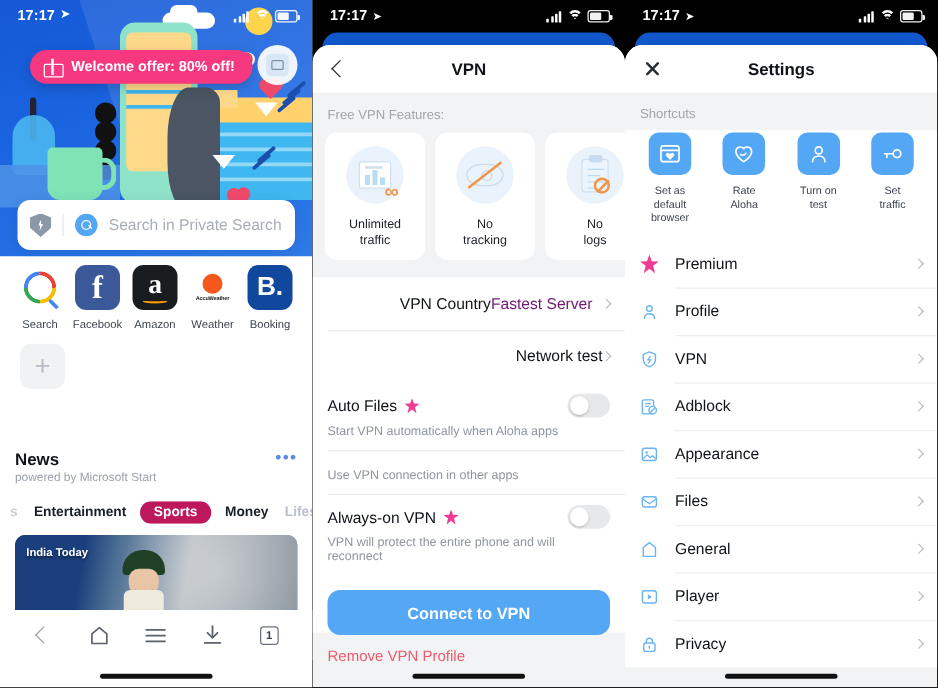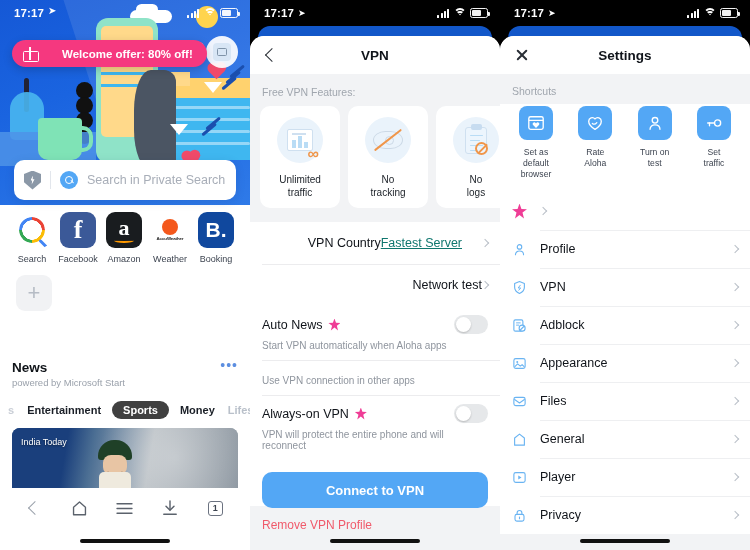--- a/index.html
+++ b/index.html
@@ -77,21 +77,21 @@
                border-right:9px solid transparent; border-top:11px solid #fff; }
   .hero .strk { position:absolute; width:18px; height:2.5px; background:#1b4fae; border-radius:2px; }
   .cloud { position:absolute; background:#fff; border-radius:20px; }
   .sunny { position:absolute; top:6px; right:32px; width:22px; height:22px; background:#ffd44d; border-radius:50%; }
   .camera-badge { position:absolute; top:36px; right:12px; width:32px; height:32px; border-radius:50%;
                   background:rgba(255,255,255,.92); display:flex; align-items:center; justify-content:center; }
   .camera-badge .hex { width:18px; height:18px; background:#d8e6f5; border-radius:4px;
                        display:flex; align-items:center; justify-content:center; }
   .camera-badge .hex::after { content:""; width:8px; height:6px; border:1.4px solid #7f93a8; border-radius:1.5px; }
 
-  .offer-pill { position:absolute; top:40px; left:12px; display:flex; align-items:flex-end; gap:25px;
+  .offer-pill { position:absolute; top:40px; left:24px; display:flex; align-items:flex-end; gap:8px;
       background:#f5387f; color:#fff; border-radius:20px; padding:7px 14px 7px 11px;
       box-shadow: 0 3px 10px rgba(0,0,0,.18); z-index: 20; }
   .offer-pill .gift { width:14px; height:13px; position:relative; flex:0 0 auto; }
   .offer-pill .gift::before { content:""; position:absolute; left:0; top:3.5px; width:14px; height:9.5px;
         border:1.5px solid #fff; border-radius:1.5px; }
   .offer-pill .gift::after { content:""; position:absolute; left:6px; top:0; width:1.6px; height:13px; background:#fff; }
   .offer-pill .txt { font-size: 11.5px; font-weight:600; white-space:nowrap; }
 
   .searchbar { position:absolute; top:160px; left:14px; width:222px; height:40px; background:#fff;
       border-radius:10px; box-shadow:0 2px 10px rgba(25,50,90,.13); display:flex; align-items:center;
@@ -139,34 +139,34 @@
   .news { position:absolute; top:360px; left:0; width:250px; }
   .news-hd { display:flex; align-items:flex-start; justify-content:space-between; padding:0 12px; }
   .news-title { font-size:13.5px; font-weight:700; color:#101419; }
   .news-sub { font-size:9.5px; color:#9aa1ab; margin-top:2px; }
   .news-dots { color:#5c8ee0; font-size:14px; letter-spacing:1px; line-height:10px; }
   .news-tabs { display:flex; align-items:center; gap:9px; margin-top:13px; padding-left:6px;
                font-size:11px; color:#1a1f27; font-weight:600; overflow:hidden; white-space:nowrap; }
   .news-tabs .t { padding:3px 2px; }
   .news-tabs .t.cut { color:#c9ced6; }
   .news-tabs .t.dim { color:#b9c0ca; }
-  .news-tabs .t.active { background:#404040; color:#fff; border-radius:12px; padding:3px 11px; }
+  .news-tabs .t.active { background:#be185d; color:#fff; border-radius:12px; padding:3px 11px; }
   .news-card { margin:9px 12px 0; height:74px; border-radius:8px; overflow:hidden; position:relative;
                background: linear-gradient(90deg,#16427f 0%, #2e5c96 22%, #6f7f8e 45%, #9aa6b0 100%); }
   .news-card .field { position:absolute; inset:0; background:
       radial-gradient(circle at 72% 40%, rgba(255,255,255,.30), transparent 45%),
       linear-gradient(100deg,#1a3f7c 0 24%, #4b6e93 35%, #b9bfc4 60%, #8c96a0 100%); filter: blur(.4px); }
   .news-card .player { position:absolute; left:38%; top:12px; width:36px; height:62px; }
   .news-card .helmet { position:absolute; left:0; top:0; width:34px; height:20px; background:#1f4027;
       border-radius:16px 16px 3px 3px; }
   .news-card .face { position:absolute; left:5px; top:15px; width:24px; height:20px; background:#e8c5a4; border-radius:8px; }
   .news-card .body { position:absolute; left:1px; top:32px; width:32px; height:32px; background:#efeade; border-radius:5px; }
   .news-card .strapL { position:absolute; left:8px; top:32px; width:4px; height:30px; background:#3a3a3a; transform:rotate(6deg);}
   .news-card .strapR { position:absolute; left:22px; top:32px; width:4px; height:30px; background:#3a3a3a; transform:rotate(-6deg);}
-  .news-card .src { position:absolute; left:9px; top:9px; font-size:9px; font-weight:400; color:#fff;
+  .news-card .src { position:absolute; left:9px; top:9px; font-size:9px; font-weight:700; color:#fff;
       text-shadow:0 1px 2px rgba(0,0,0,.5); }
 
   .toolbar { position:absolute; bottom:22px; left:0; width:250px; height:40px; background:#fff;
       display:flex; align-items:center; justify-content:space-around; padding:0 12px; z-index:30; }
   .tb { width:30px; height:26px; display:flex; align-items:center; justify-content:center; color:#6b7280; }
   .tb-back::after { content:""; width:9px; height:9px; border-left:1.8px solid #9aa1ab;
       border-bottom:1.8px solid #9aa1ab; transform: rotate(45deg); display:block; }
   .tb-home svg, .tb-menu svg, .tb-dl svg { display:block; }
   .tb-tabs .sq { width:15px; height:15px; border:1.6px solid #6b7280; border-radius:3px; font-size:9px;
       display:flex; align-items:center; justify-content:center; color:#3d4450; font-weight:600; }
@@ -212,21 +212,21 @@
   .nocircle { position:absolute; right:-2px; bottom:-2px; width:13px; height:13px; border:2px solid #f0964a;
       border-radius:50%; }
   .nocircle::after { content:""; position:absolute; left:-1px; top:4px; width:13px; height:2px; background:#f0964a;
       transform: rotate(-45deg); }
 
   .card-list { background:#fff; margin-top:14px; }
   .row { display:flex; align-items:center; min-height:42px; padding:0 12px; position:relative;text-align:right; }
   .row + .row::before, .rowgrp + .rowgrp::before { content:""; position:absolute; top:0; left:12px; right:0; height:1px;
       background:#ececee; }
   .row .nm { font-size:12.5px; color:#10141a; flex:1; }
-  .row .val { font-size:12.5px; color:#0f766e; margin-right:20px;text-decoration:underline; }
+  .row .val { font-size:12.5px; color:#701a75; margin-right:8px; }
   .chev { width:6px; height:6px; border-right:1.5px solid #b9bfc7; border-top:1.5px solid #b9bfc7;
       transform: rotate(45deg); flex:0 0 auto; }
   .rowgrp { padding: 9px 12px 9px; position:relative; }
   .rowgrp .line1 { display:flex; align-items:center; }
   .rowgrp .line1 .nm { font-size:12.5px; color:#10141a; }
   .star { width:12px; height:12px; margin-left:6px; background:#ef3d96;
       clip-path: polygon(50% 0%, 63% 36%, 100% 38%, 70% 60%, 80% 100%, 50% 76%, 20% 100%, 30% 60%, 0 38%, 37% 36%); }
   .rowgrp .desc { font-size:10px; color:#8f959e; margin-top:6px; }
   .toggle { margin-left:auto; width:34px; height:19px; border-radius:12px; background:#e6e8ea; position:relative; }
   .toggle::after { content:""; position:absolute; left:2px; top:2px; width:15px; height:15px; border-radius:50%;
@@ -526,21 +526,21 @@
           <span class="nm">VPN Country</span>
           <span class="val">Fastest Server</span>
           <span class="chev"></span>
         </div>
         <div class="row">
           <span class="nm">Network test</span>
           <span class="chev"></span>
         </div>
         <div class="rowgrp">
           <div class="line1">
-            <span class="nm">Auto News</span>
+            <span class="nm">Auto Files</span>
             <span class="star"></span>
             <span class="toggle"></span>
           </div>
           <div class="desc">Start VPN automatically when Aloha apps</div>
         </div>
         <div class="rowgrp">
           <div class="desc">Use VPN connection in other apps</div>
         </div>
         <div class="rowgrp">
           <div class="line1">
@@ -642,20 +642,21 @@
             <span>Set</span><br><span>traffic</span>
           </div>
         </div>
       </div>
 
       <div class="set-list">
         <div class="set-row">
           <div class="ico">
             <span style="display:block;width:15px;height:15px;background:#ef3d96;clip-path:polygon(50% 0%,63% 36%,100% 38%,70% 60%,80% 100%,50% 76%,20% 100%,30% 60%,0 38%,37% 36%)"></span>
           </div>
+          <span class="lbl2">Premium</span>
           <span class="chev"></span>
         </div>
         <div class="set-row">
           <div class="ico">
             <svg width="15" height="15" viewBox="0 0 20 20">
                 <circle cx="10" cy="6.5" r="3" fill="none" stroke="#6ab4f2" stroke-width="1.5"></circle>
                 <path d="M4.6 17c0-3.2 2.4-5 5.4-5s5.4 1.8 5.4 5" fill="none" stroke="#6ab4f2" stroke-width="1.5" stroke-linecap="round"></path>
               </svg>
           </div>
           <span class="lbl2">Profile</span>

